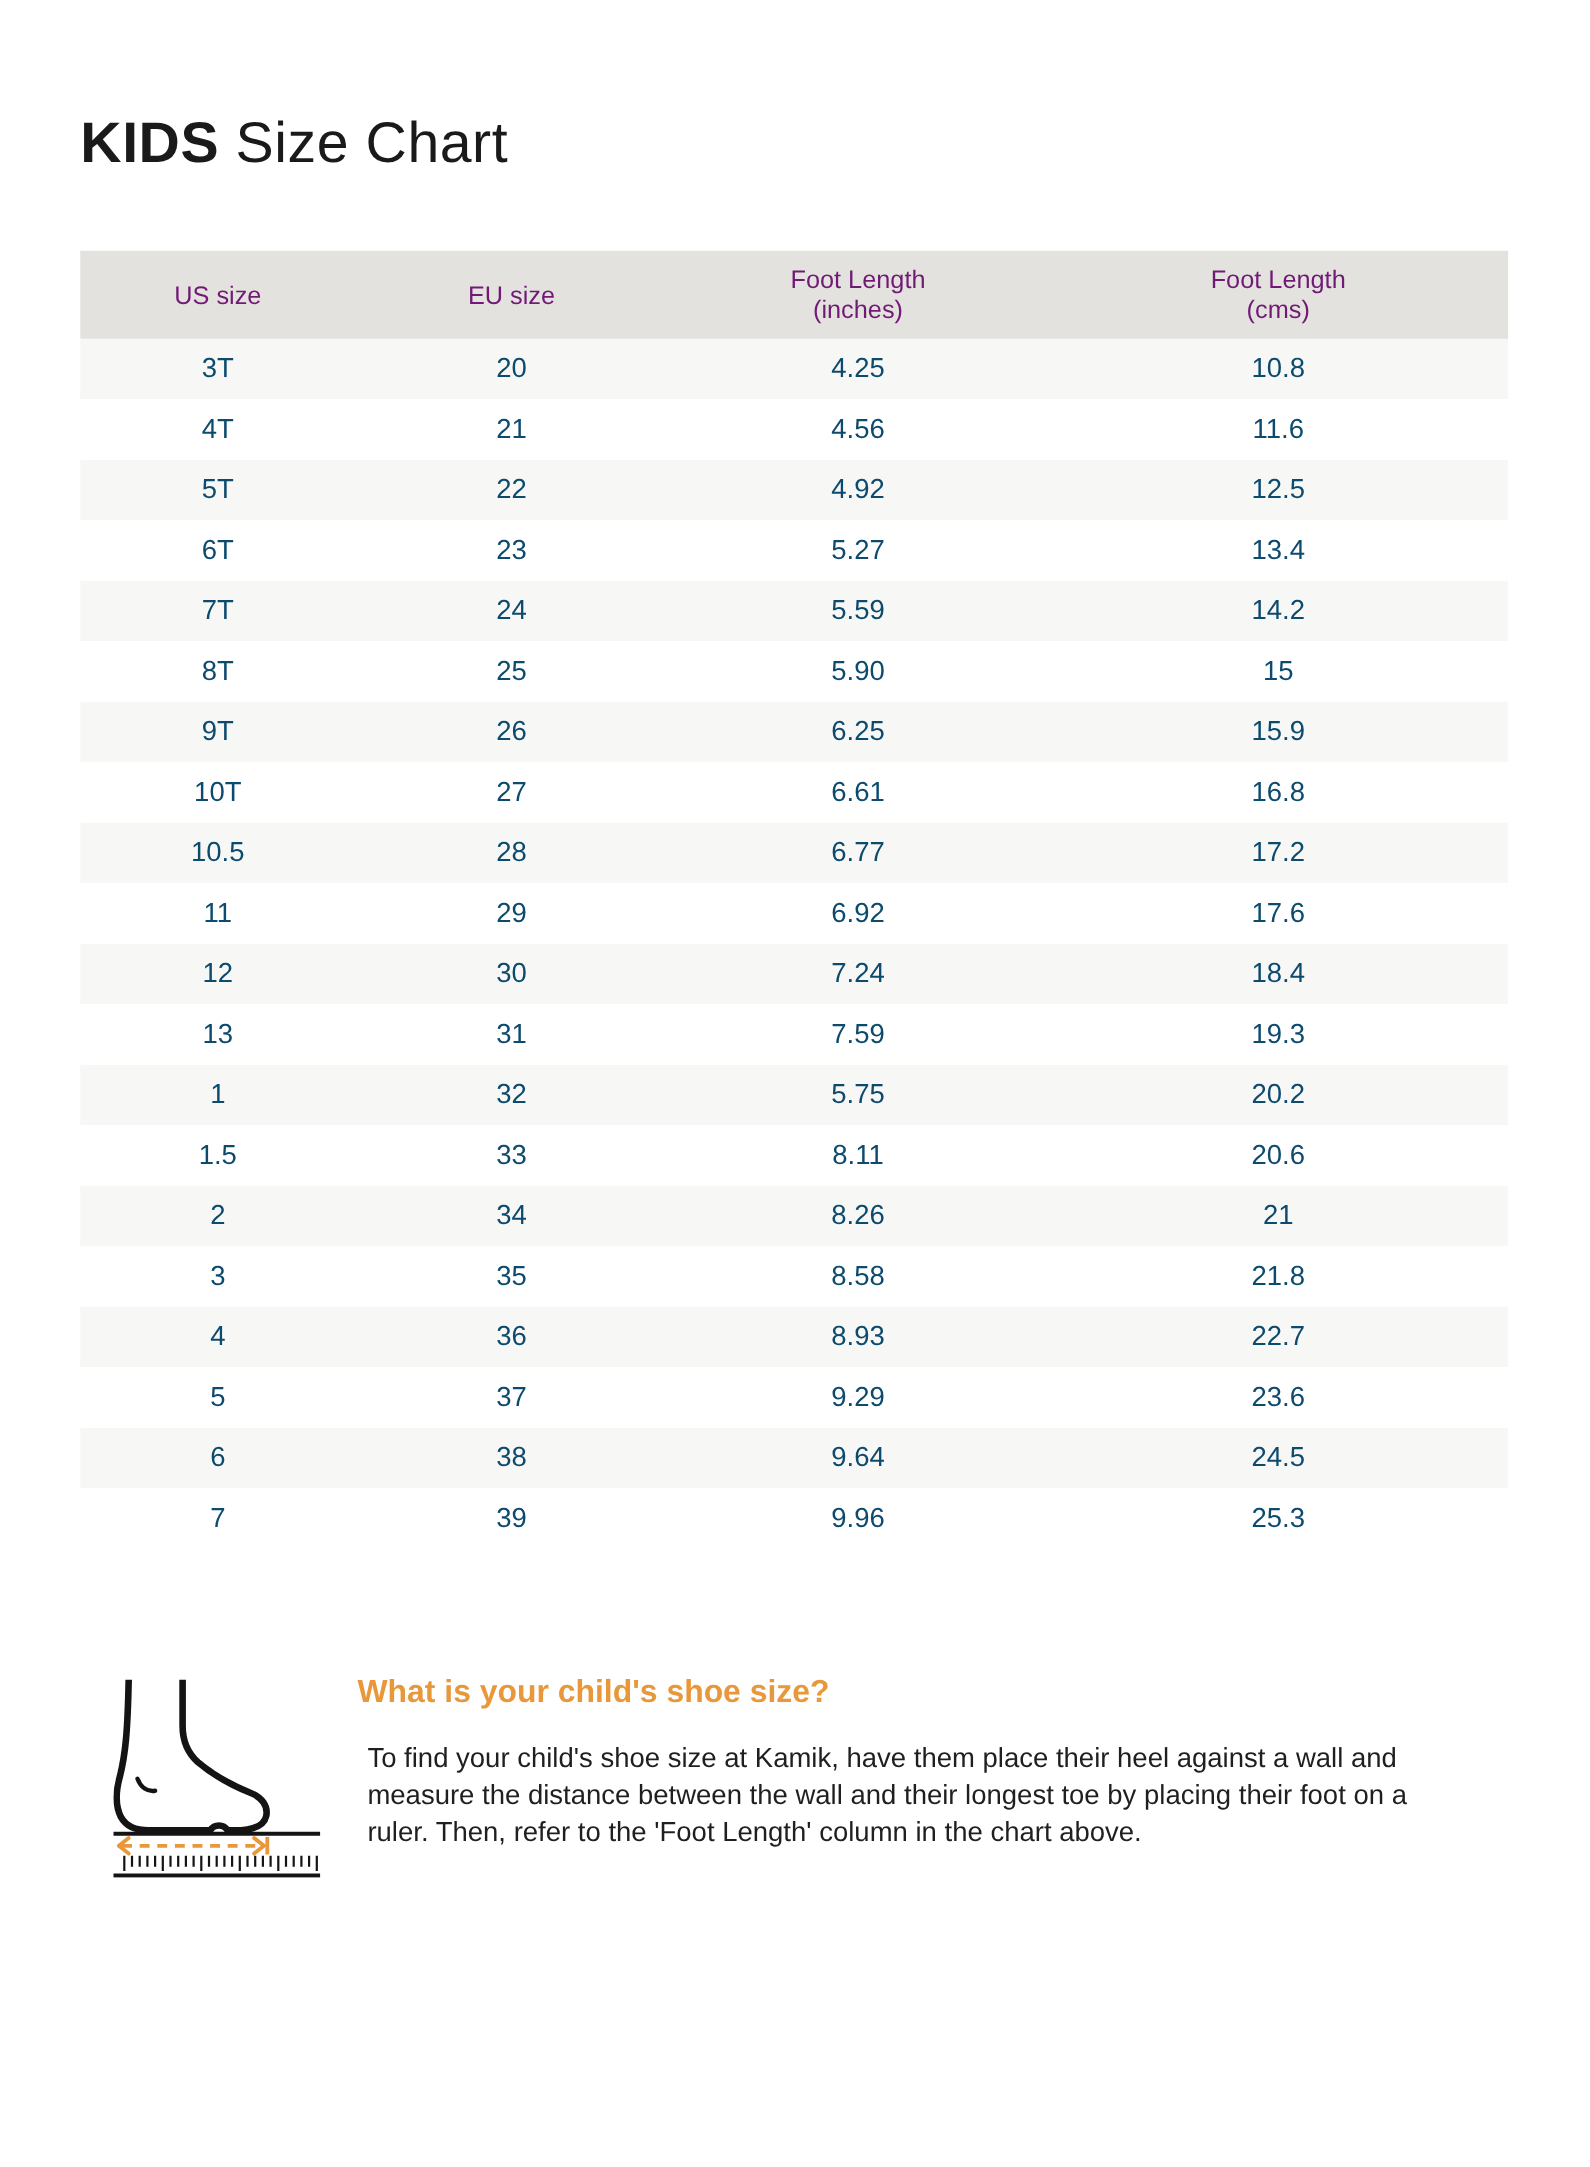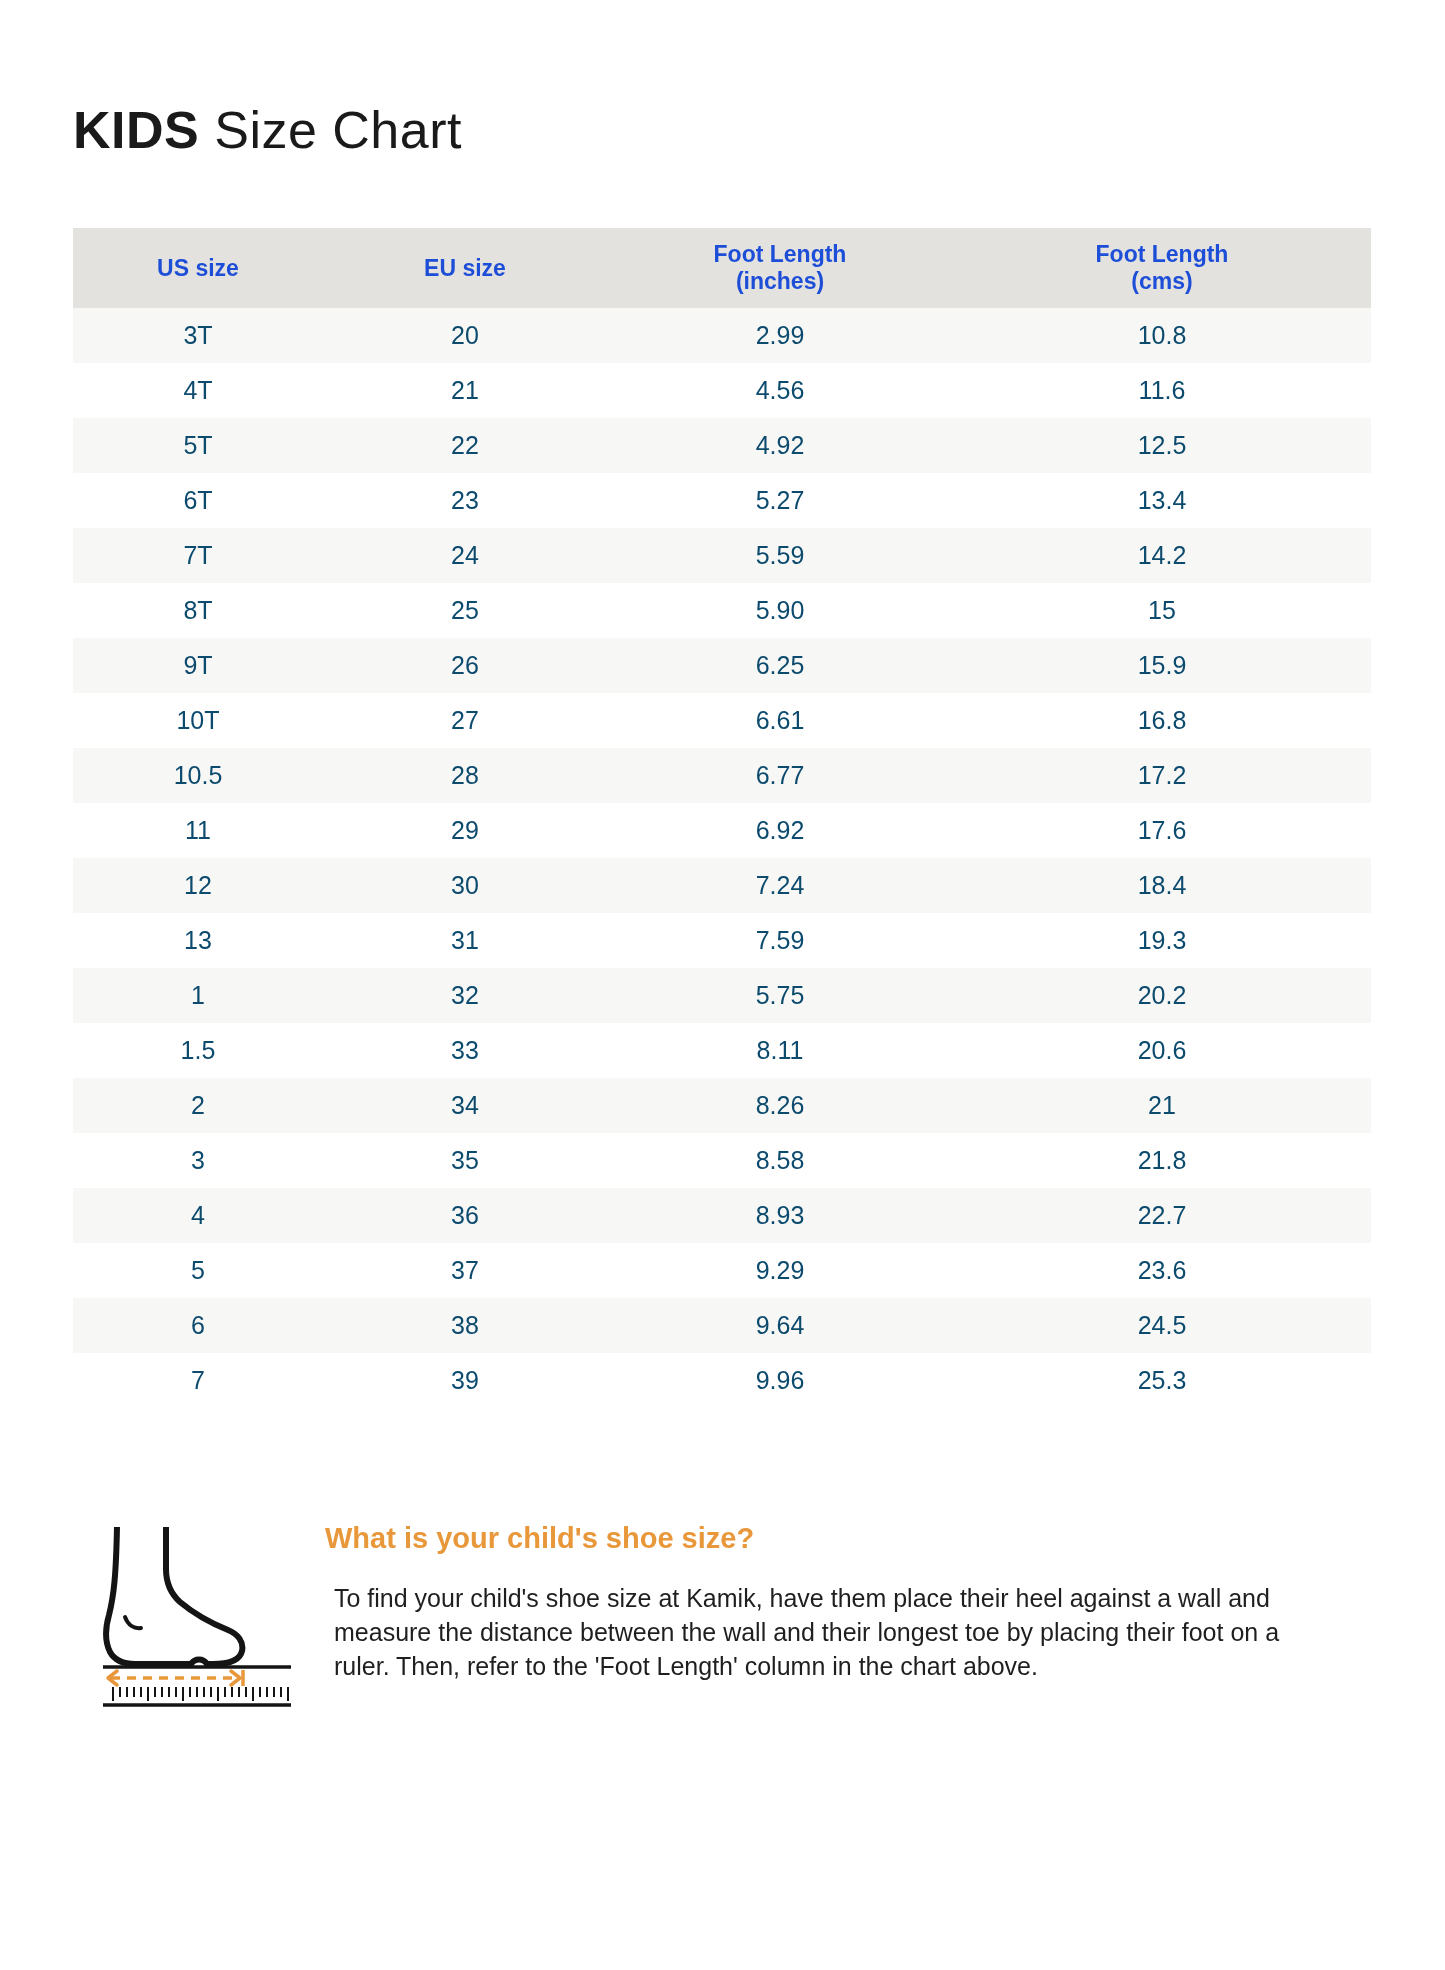--- a/index.html
+++ b/index.html
@@ -17,21 +17,21 @@
     color:#1a1a1a;letter-spacing:0.5px;
   }
   .title-bold{font-weight:800;}
   
   .table{
     position:absolute;left:73px;top:228px;width:1298px;
   }
   .thead{
     display:flex;align-items:center;height:80px;
     background:var(--header-bg,#e4e2de);
-    font-weight:700;font-size:23px;color:#1d4ed8;line-height:27px;
+    font-weight:400;font-size:23px;color:#701a75;line-height:27px;
   }
   .cell{
     text-align:center;white-space:pre-line;
   }
   .c0{width:250px;}
   .c1{width:284px;}
   .c2{width:346px;}
   .c3{width:418px;}
   .trow{
     display:flex;align-items:center;height:55px;
@@ -66,21 +66,21 @@
       <div class="cell c1">EU size</div>
       <div class="cell c2">Foot Length
 (inches)</div>
       <div class="cell c3">Foot Length
 (cms)</div>
     </div>
     <div class="rows">
         <div class="trow">
           <div class="cell c0">3T</div>
           <div class="cell c1">20</div>
-          <div class="cell c2">2.99</div>
+          <div class="cell c2">4.25</div>
           <div class="cell c3">10.8</div>
         </div>
         <div class="trow">
           <div class="cell c0">4T</div>
           <div class="cell c1">21</div>
           <div class="cell c2">4.56</div>
           <div class="cell c3">11.6</div>
         </div>
         <div class="trow">
           <div class="cell c0">5T</div>

